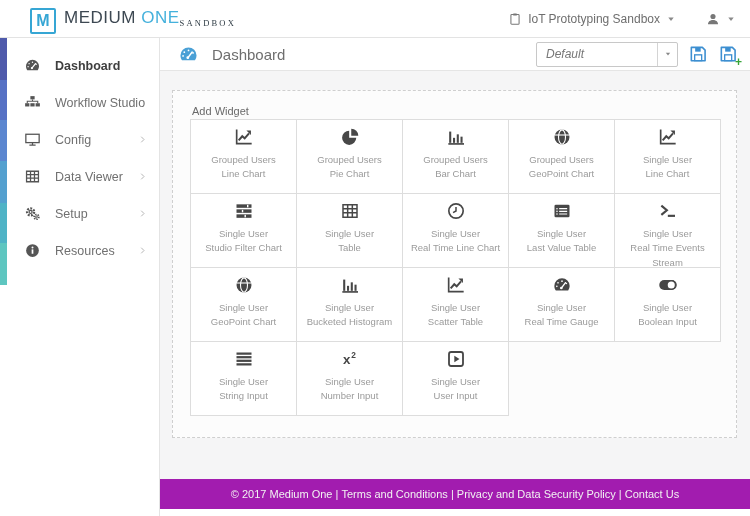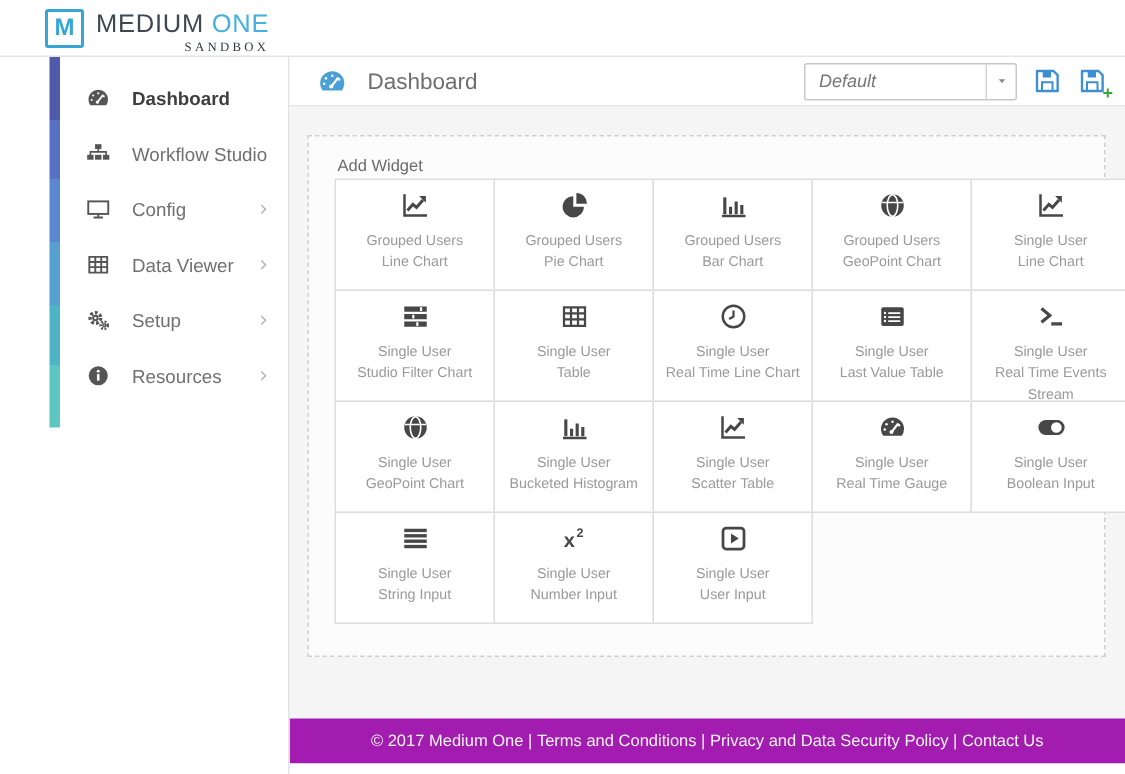--- a/index.html
+++ b/index.html
@@ -4,33 +4,33 @@
 <style>
   * { margin:0; padding:0; box-sizing:border-box; }
   html,body { background:#e9e9e9; }
   body { font-family:"Liberation Sans", sans-serif; }
   .app { width:750px; height:516px; background:#fff; position:relative; display:flex; flex-direction:column; overflow:hidden; }
 
   
   .topbar { height:38px; background:#fff; border-bottom:1px solid #e3e3e3; display:flex; align-items:center; justify-content:space-between; flex:0 0 38px; }
   .logo { display:flex; align-items:flex-start; margin-left:30px; margin-top:4px; }
   .logo-box { width:26px; height:26px; border:2.5px solid #36a6d4; border-radius:2px; color:#36a6d4; font-weight:bold; font-size:16px; display:flex; align-items:center; justify-content:center; margin-right:8px; }
-  .logo-word { display:flex; flex-direction:column; align-items:flex-end; }
+  .logo-word { display:flex; align-items:flex-end; }
   .logo-line { font-size:17px; letter-spacing:.5px; color:#3d4852; font-weight:500; white-space:nowrap; }
   .logo-one { color:#45b1dc; }
   .logo-sub { font-family:"Liberation Serif", serif; font-size:8.5px; letter-spacing:2.2px; color:#2e3b44; margin-top:0px; }
   .topbar-right { display:flex; align-items:center; margin-right:14px; }
   .menu-item { display:flex; align-items:center; color:#6e6e6e; font-size:12px; cursor:pointer; }
   .menu-item .m-ic { width:14px; height:14px; color:#777; margin-right:6px; }
   .caret { width:10px; height:10px; color:#8a8a8a; margin-left:6px; }
   .user-menu { margin-left:30px; display:flex; align-items:center; cursor:pointer; }
   .user-menu .m-ic { width:14px; height:14px; color:#777; }
 
   
-  .body { flex:1; display:flex; min-height:0;padding-left:33px; }
+  .body { flex:1; display:flex; min-height:0; }
   .sidebar { width:160px; background:#fff; border-right:1px solid #e4e4e4; position:relative; flex:0 0 160px; }
   .accent-strip { position:absolute; left:0; top:0; width:7px; height:247px;
     background:linear-gradient(to bottom,
       #4f5aab 0 17%, #5671c4 17% 33%, #5b86d0 33% 50%,
       #54a0cf 50% 67%, #4fb3c6 67% 83%, #5ec6c0 83% 100%); }
   .side-list { list-style:none; padding-top:9px; }
   .side-item { height:37px; display:flex; align-items:center; padding-left:24px; padding-right:12px; cursor:pointer; }
   .side-icon { width:17px; height:17px; color:#555; flex:0 0 17px; }
   .side-label { font-size:12.5px; color:#707070; margin-left:14px; flex:1; }
   .side-item.active .side-label { color:#3f3f3f; font-weight:bold; }
@@ -197,20 +197,39 @@
         <span>M</span>
       </div>
       <div class="logo-word">
         <div class="logo-line">
           <span>MEDIUM</span>
           <span class="logo-one">ONE</span>
         </div>
         <div class="logo-sub">SANDBOX</div>
       </div>
     </div>
+    <div class="topbar-right">
+      <div class="menu-item">
+        <svg class="m-ic">
+            <use href="#i-clipboard"></use>
+          </svg>
+        <span>IoT Prototyping Sandbox</span>
+        <svg class="caret">
+            <use href="#i-caret-down"></use>
+          </svg>
+      </div>
+      <div class="user-menu">
+        <svg class="m-ic">
+            <use href="#i-user"></use>
+          </svg>
+        <svg class="caret">
+            <use href="#i-caret-down"></use>
+          </svg>
+      </div>
+    </div>
   </header>
 
   <div class="body">
 
     <nav class="sidebar">
       <div class="accent-strip"></div>
       <ul class="side-list" id="side-list">
           <li class="side-item active">
             <svg class="side-icon">
               <use href="#i-gauge"></use>

